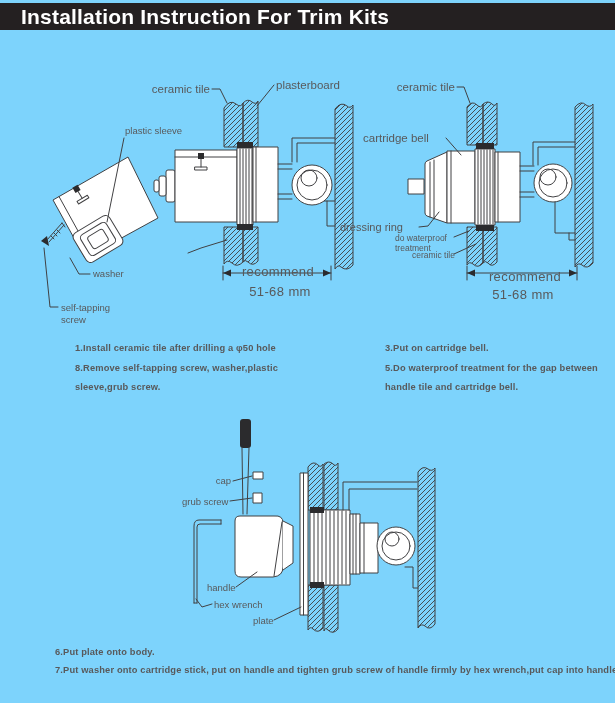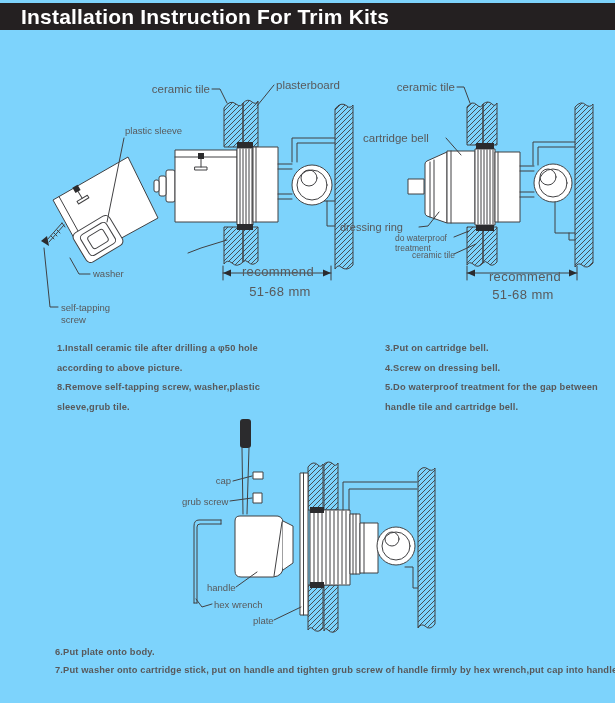--- a/index.html
+++ b/index.html
@@ -29,21 +29,21 @@
   svg text { fill:#58595b; font-family:"Liberation Sans", sans-serif; }
   .lbl    { font-size:9.5px; }
   .lbl-md { font-size:11.5px; }
   .lbl-dr { font-size:11px; }
   .lbl-sm { font-size:8.5px; }
   .lbl-dim{ font-size:13px; letter-spacing:.4px; }
   .steps {
     position:absolute; color:#58595b; font-size:9.3px; font-weight:bold;
     letter-spacing:.15px; white-space:nowrap;
   }
-  .steps-left   { left:57px;  top:339px; line-height:19.5px; }
+  .steps-left   { left:75px;  top:339px; line-height:19.5px; }
   .steps-right  { left:385px; top:339px; line-height:19.5px; }
   .steps-bottom { left:55px;  top:644px; line-height:17.5px; }
 </style>
 </head>
 <body>
 
 <div class="page">
 
   <div class="title-bar">
     <span class="title-text">Installation Instruction For Trim Kits</span>
@@ -238,28 +238,26 @@
 
     <text class="lbl" x="81" y="74" text-anchor="end">cap</text>
     <text class="lbl" x="32" y="95">grub screw</text>
     <text class="lbl" x="57" y="181">handle</text>
     <text class="lbl" x="64" y="198">hex wrench</text>
     <text class="lbl" x="103" y="214">plate</text>
   </svg>
 
   <div class="steps steps-left">
     <div>1.Install ceramic tile after drilling a φ50 hole</div>
-    <div>according to above picture.</div>
     <div>8.Remove self-tapping screw, washer,plastic</div>
-    <div>sleeve,grub tile.</div>
+    <div>sleeve,grub screw.</div>
   </div>
 
   <div class="steps steps-right">
     <div>3.Put on cartridge bell.</div>
-    <div>4.Screw on dressing bell.</div>
     <div>5.Do waterproof treatment for the gap between</div>
     <div>handle tile and cartridge bell.</div>
   </div>
 
   <div class="steps steps-bottom">
     <div>6.Put plate onto body.</div>
     <div>7.Put washer onto cartridge stick, put on handle and tighten grub screw of handle firmly by hex wrench,put cap into handle.</div>
   </div>
 
 </div>

